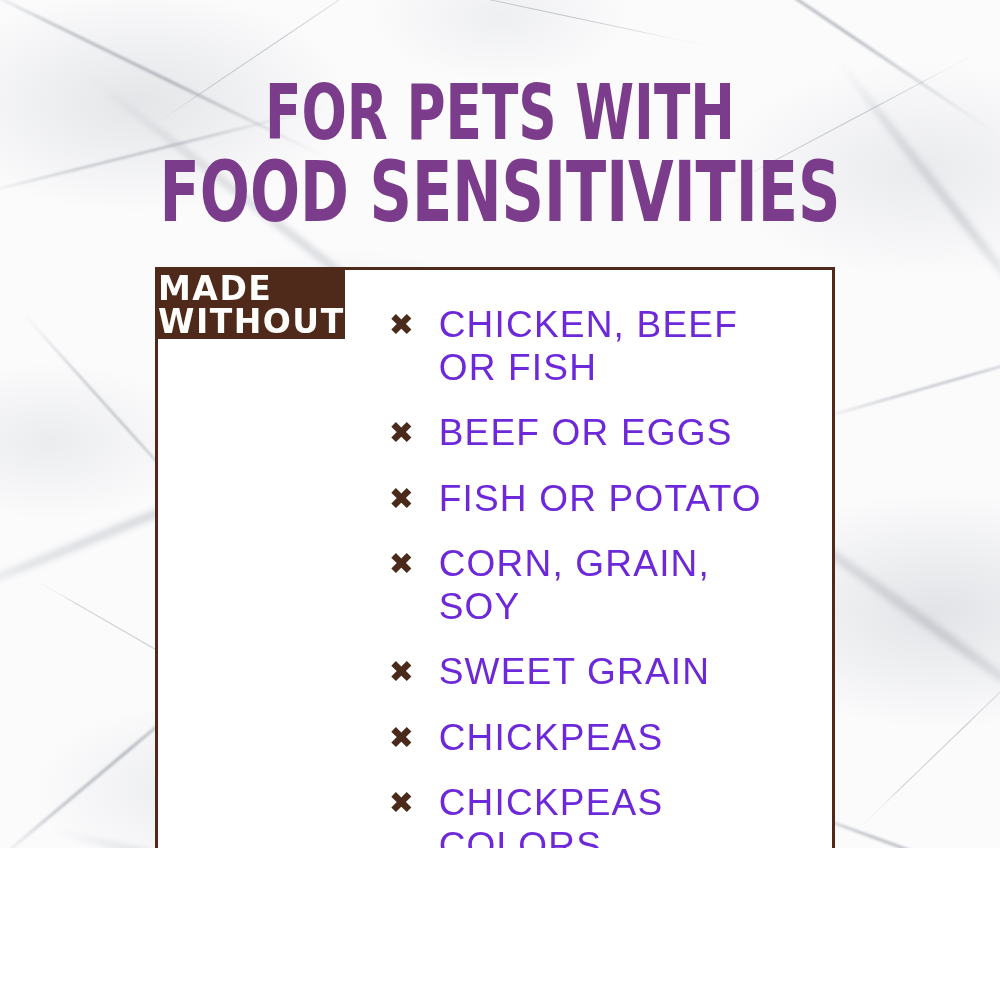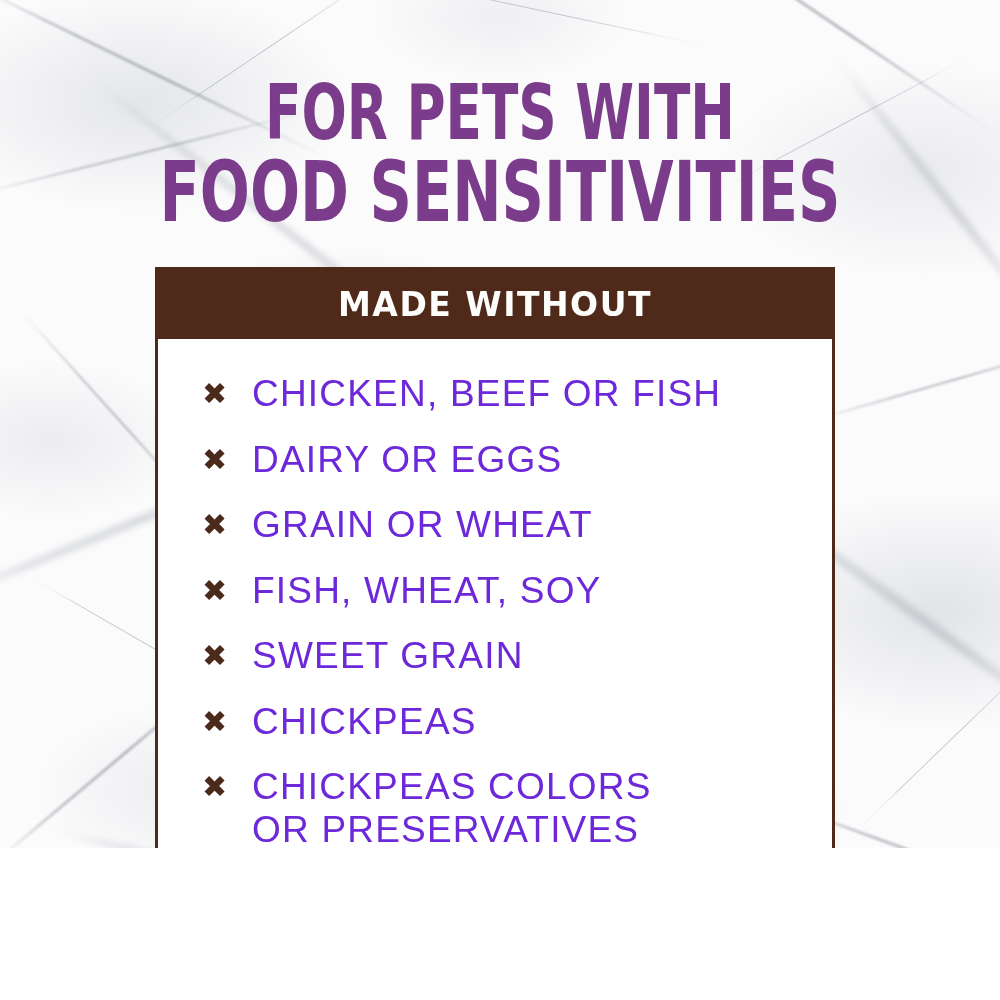--- a/index.html
+++ b/index.html
@@ -87,21 +87,21 @@
   .card {
     position: absolute;
     left: 155px;
     top: 267px;
     width: 680px;
     height: 654px;
     box-sizing: border-box;
     border: 3px solid #4f2a1b;
     background: #ffffff;
     display: flex;
-    flex-direction: column;
+    flex-direction: row;
   }
   .card-header {
     background: #4f2a1b;
     color: #ffffff;
     height: 69px;
     flex: 0 0 69px;
     display: flex;
     align-items: center;
     justify-content: center;
   }
@@ -195,31 +195,31 @@
     <div class="card-body">
       <ul class="excl-list">
 
         <li class="excl-item">
           <span class="x-mark">✖</span>
           <span class="excl-text">CHICKEN, BEEF OR FISH</span>
         </li>
 
         <li class="excl-item">
           <span class="x-mark">✖</span>
-          <span class="excl-text">DAIRY OR EGGS</span>
-        </li>
-
-        <li class="excl-item">
-          <span class="x-mark">✖</span>
-          <span class="excl-text">GRAIN OR WHEAT</span>
-        </li>
-
-        <li class="excl-item">
-          <span class="x-mark">✖</span>
-          <span class="excl-text">FISH, WHEAT, SOY</span>
+          <span class="excl-text">BEEF OR EGGS</span>
+        </li>
+
+        <li class="excl-item">
+          <span class="x-mark">✖</span>
+          <span class="excl-text">FISH OR POTATO</span>
+        </li>
+
+        <li class="excl-item">
+          <span class="x-mark">✖</span>
+          <span class="excl-text">CORN, GRAIN, SOY</span>
         </li>
 
         <li class="excl-item">
           <span class="x-mark">✖</span>
           <span class="excl-text">SWEET GRAIN</span>
         </li>
 
         <li class="excl-item">
           <span class="x-mark">✖</span>
           <span class="excl-text">CHICKPEAS</span>

